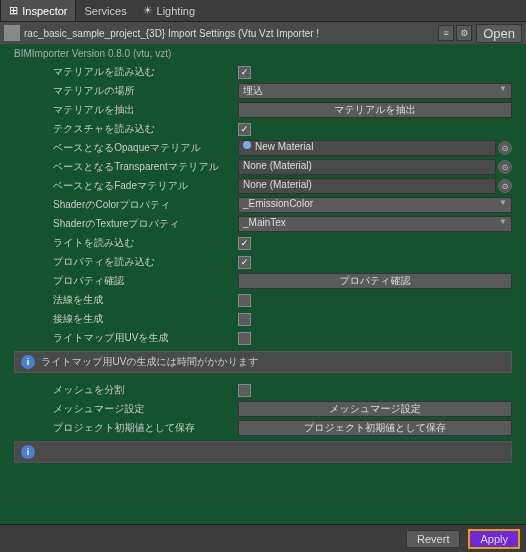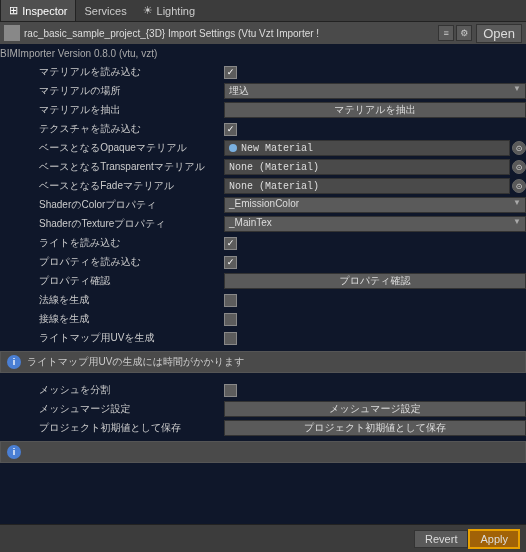--- a/index.html
+++ b/index.html
@@ -75,22 +75,22 @@
     }
     .open-btn {
       background: #5a5a5a;
       border: 1px solid #333;
       color: #ddd;
       font-size: 13px;
       padding: 1px 6px;
       cursor: pointer;
     }
     .content {
-      background: #0f172a;
-      padding: 4px 0;
+      background: #14532d;
+      padding: 4px 14px;
       height: calc(552px - 22px - 22px - 28px);
       overflow-y: auto;
     }
     .version-label {
       color: #aaa;
       font-size: 10px;
       margin-bottom: 4px;
     }
     .row {
       display: flex;
@@ -156,23 +156,21 @@
     }
     .object-field {
       flex: 1;
       height: 16px;
       background: #4a4a4a;
       border: 1px solid #333;
       color: #ddd;
       font-size: 10px;
       padding: 0 4px;
       display: flex;
-      align-items: center;
       gap: 4px;
-      font-family: Liberation Mono, monospace;
     }
     .obj-dot {
       width: 8px;
       height: 8px;
       border-radius: 50%;
       background: #7ab0e0;
       flex-shrink: 0;
     }
     .circle-btn {
       width: 14px;
@@ -216,32 +214,32 @@
       height: 4px;
     }
     .footer-bar {
       display: flex;
       align-items: center;
       justify-content: flex-end;
       background: #3c3c3c;
       border-top: 1px solid #222;
       padding: 4px 6px;
       height: 28px;
-      gap: 0;
+      gap: 8px;
     }
     .footer-btn {
       padding: 2px 10px;
       background: #5a5a5a;
       border: 1px solid #333;
       color: #ddd;
       font-size: 11px;
       cursor: pointer;
     }
     .footer-btn.apply {
-      background: #a16207;
+      background: #6d28d9;
       border: 2px solid #e8a000;
       color: #ddd;
     }
   </style>
 </head>
 <body>
 
 <div class="tab-bar">
   <div class="tab active">
     <span>⊞</span>

